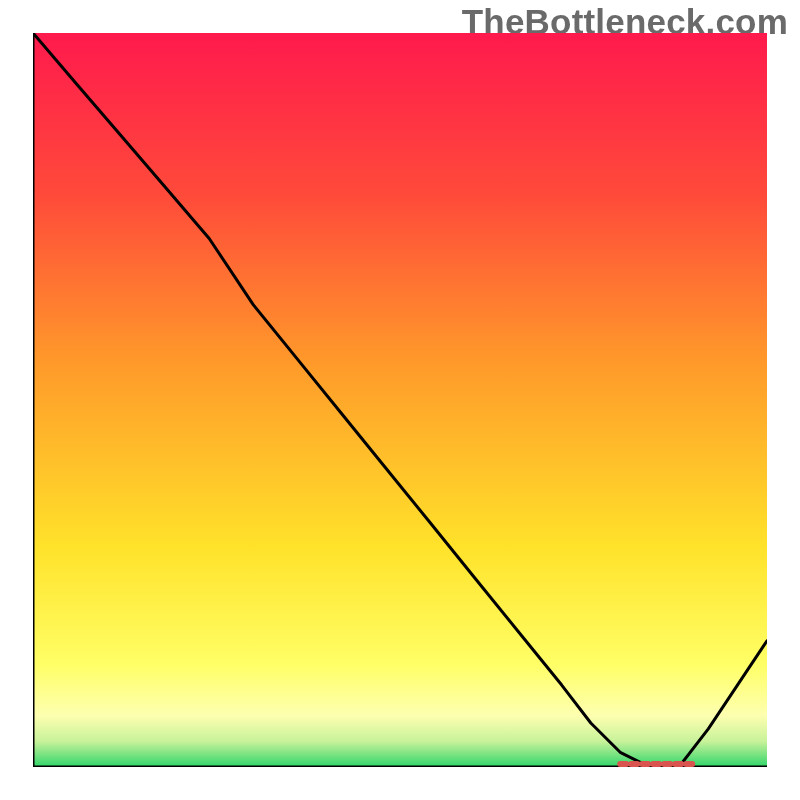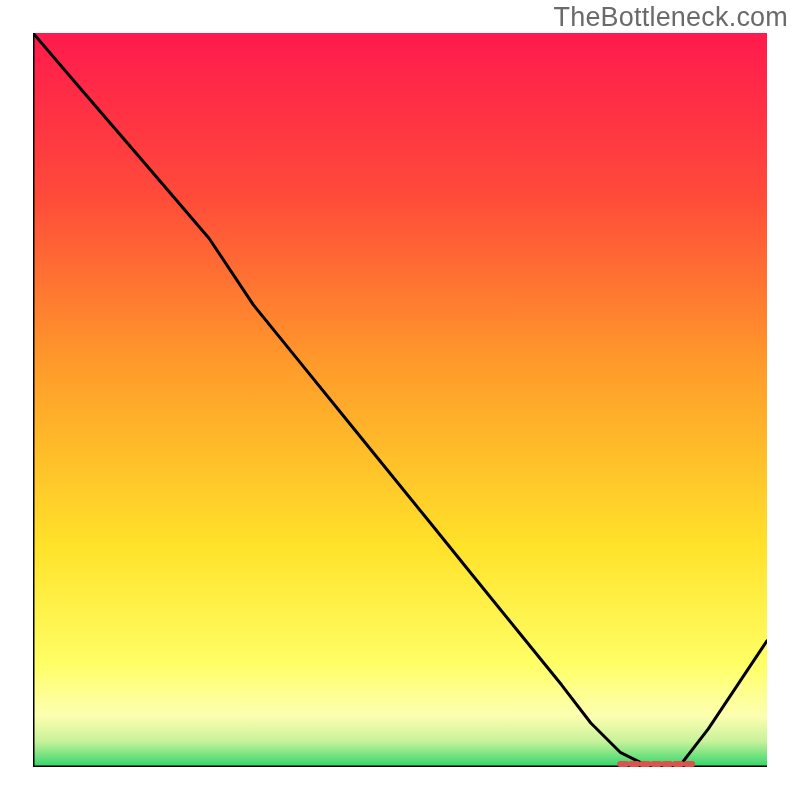--- a/index.html
+++ b/index.html
@@ -13,22 +13,22 @@
   }
   .stage {
     position: relative;
     width: 800px;
     height: 800px;
   }
   .watermark {
     position: absolute;
     top: 2px;
     right: 12px;
-    font-size: 27px;
-    font-weight: 400;
+    font-size: 35px;
+    font-weight: 700;
     color: #6a6a6a;
     letter-spacing: 0.2px;
     user-select: none;
   }
   .plot {
     position: absolute;
     left: 33px;
     top: 33px;
     width: 734px;
     height: 734px;

